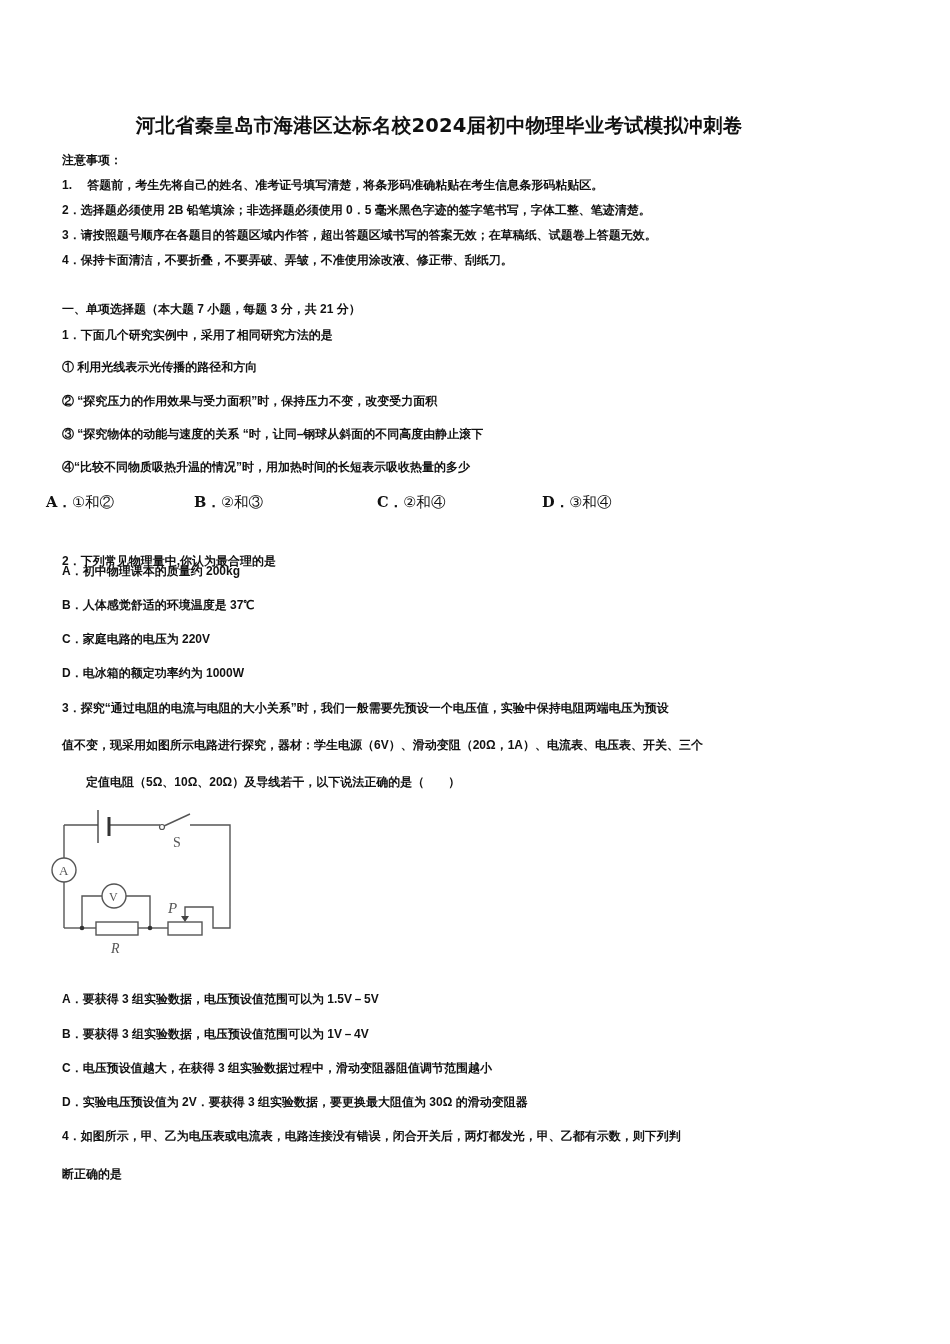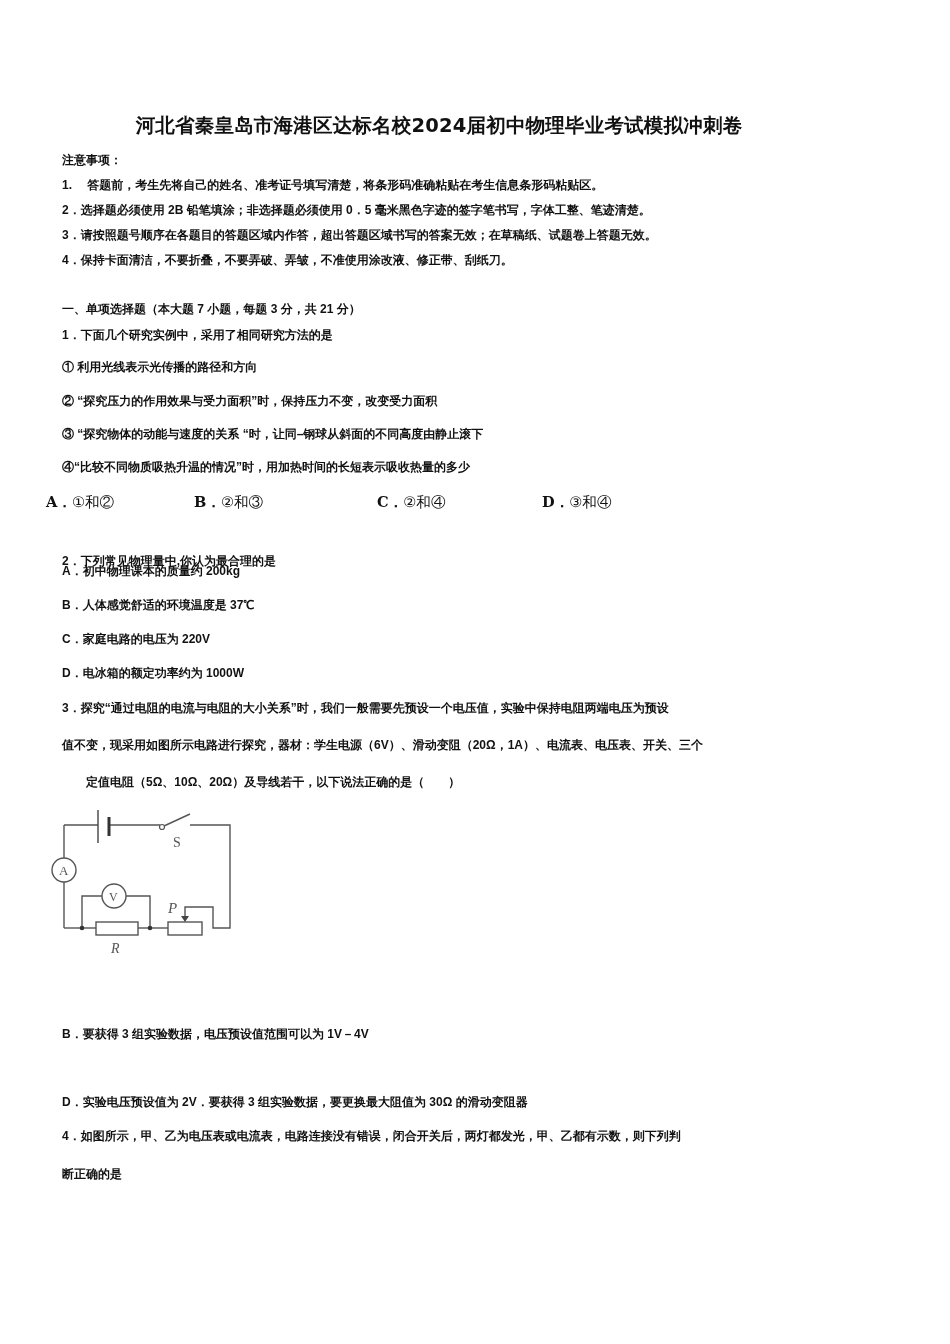--- a/index.html
+++ b/index.html
@@ -110,22 +110,28 @@
     <circle cx="110" cy="128" r="2.3" fill="#333"></circle>
 
     <rect x="56" y="122" width="42" height="13" fill="#fff" stroke="#555" stroke-width="1.4"></rect>
     <text x="71" y="153" font-family="'Liberation Serif', serif" font-style="italic" font-size="14" fill="#555">R</text>
 
     <rect x="128" y="122" width="34" height="13" fill="#fff" stroke="#555" stroke-width="1.4"></rect>
     <polygon points="141,116 149,116 145,122" fill="#444"></polygon>
     <text x="128" y="113" font-family="'Liberation Serif', serif" font-style="italic" font-size="15" fill="#555">P</text>
   </svg>
 
+  <div class="line" style="top:991px;">
+    <span>A．</span><span>要获得 3 组实验数据，电压预设值范围可以为 1.5V－5V</span>
+  </div>
   <div class="line" style="top:1026px;">
     <span>B．</span><span>要获得 3 组实验数据，电压预设值范围可以为 1V－4V</span>
+  </div>
+  <div class="line" style="top:1060px;">
+    <span>C．</span><span>电压预设值越大，在获得 3 组实验数据过程中，滑动变阻器阻值调节范围越小</span>
   </div>
   <div class="line" style="top:1094px;">
     <span>D．</span><span>实验电压预设值为 2V．要获得 3 组实验数据，要更换最大阻值为 30Ω 的滑动变阻器</span>
   </div>
 
   <div class="line" style="top:1128px;">4．如图所示，甲、乙为电压表或电流表，电路连接没有错误，闭合开关后，两灯都发光，甲、乙都有示数，则下列判</div>
   <div class="line" style="top:1166px;">断正确的是</div>
 
 </div>
 

